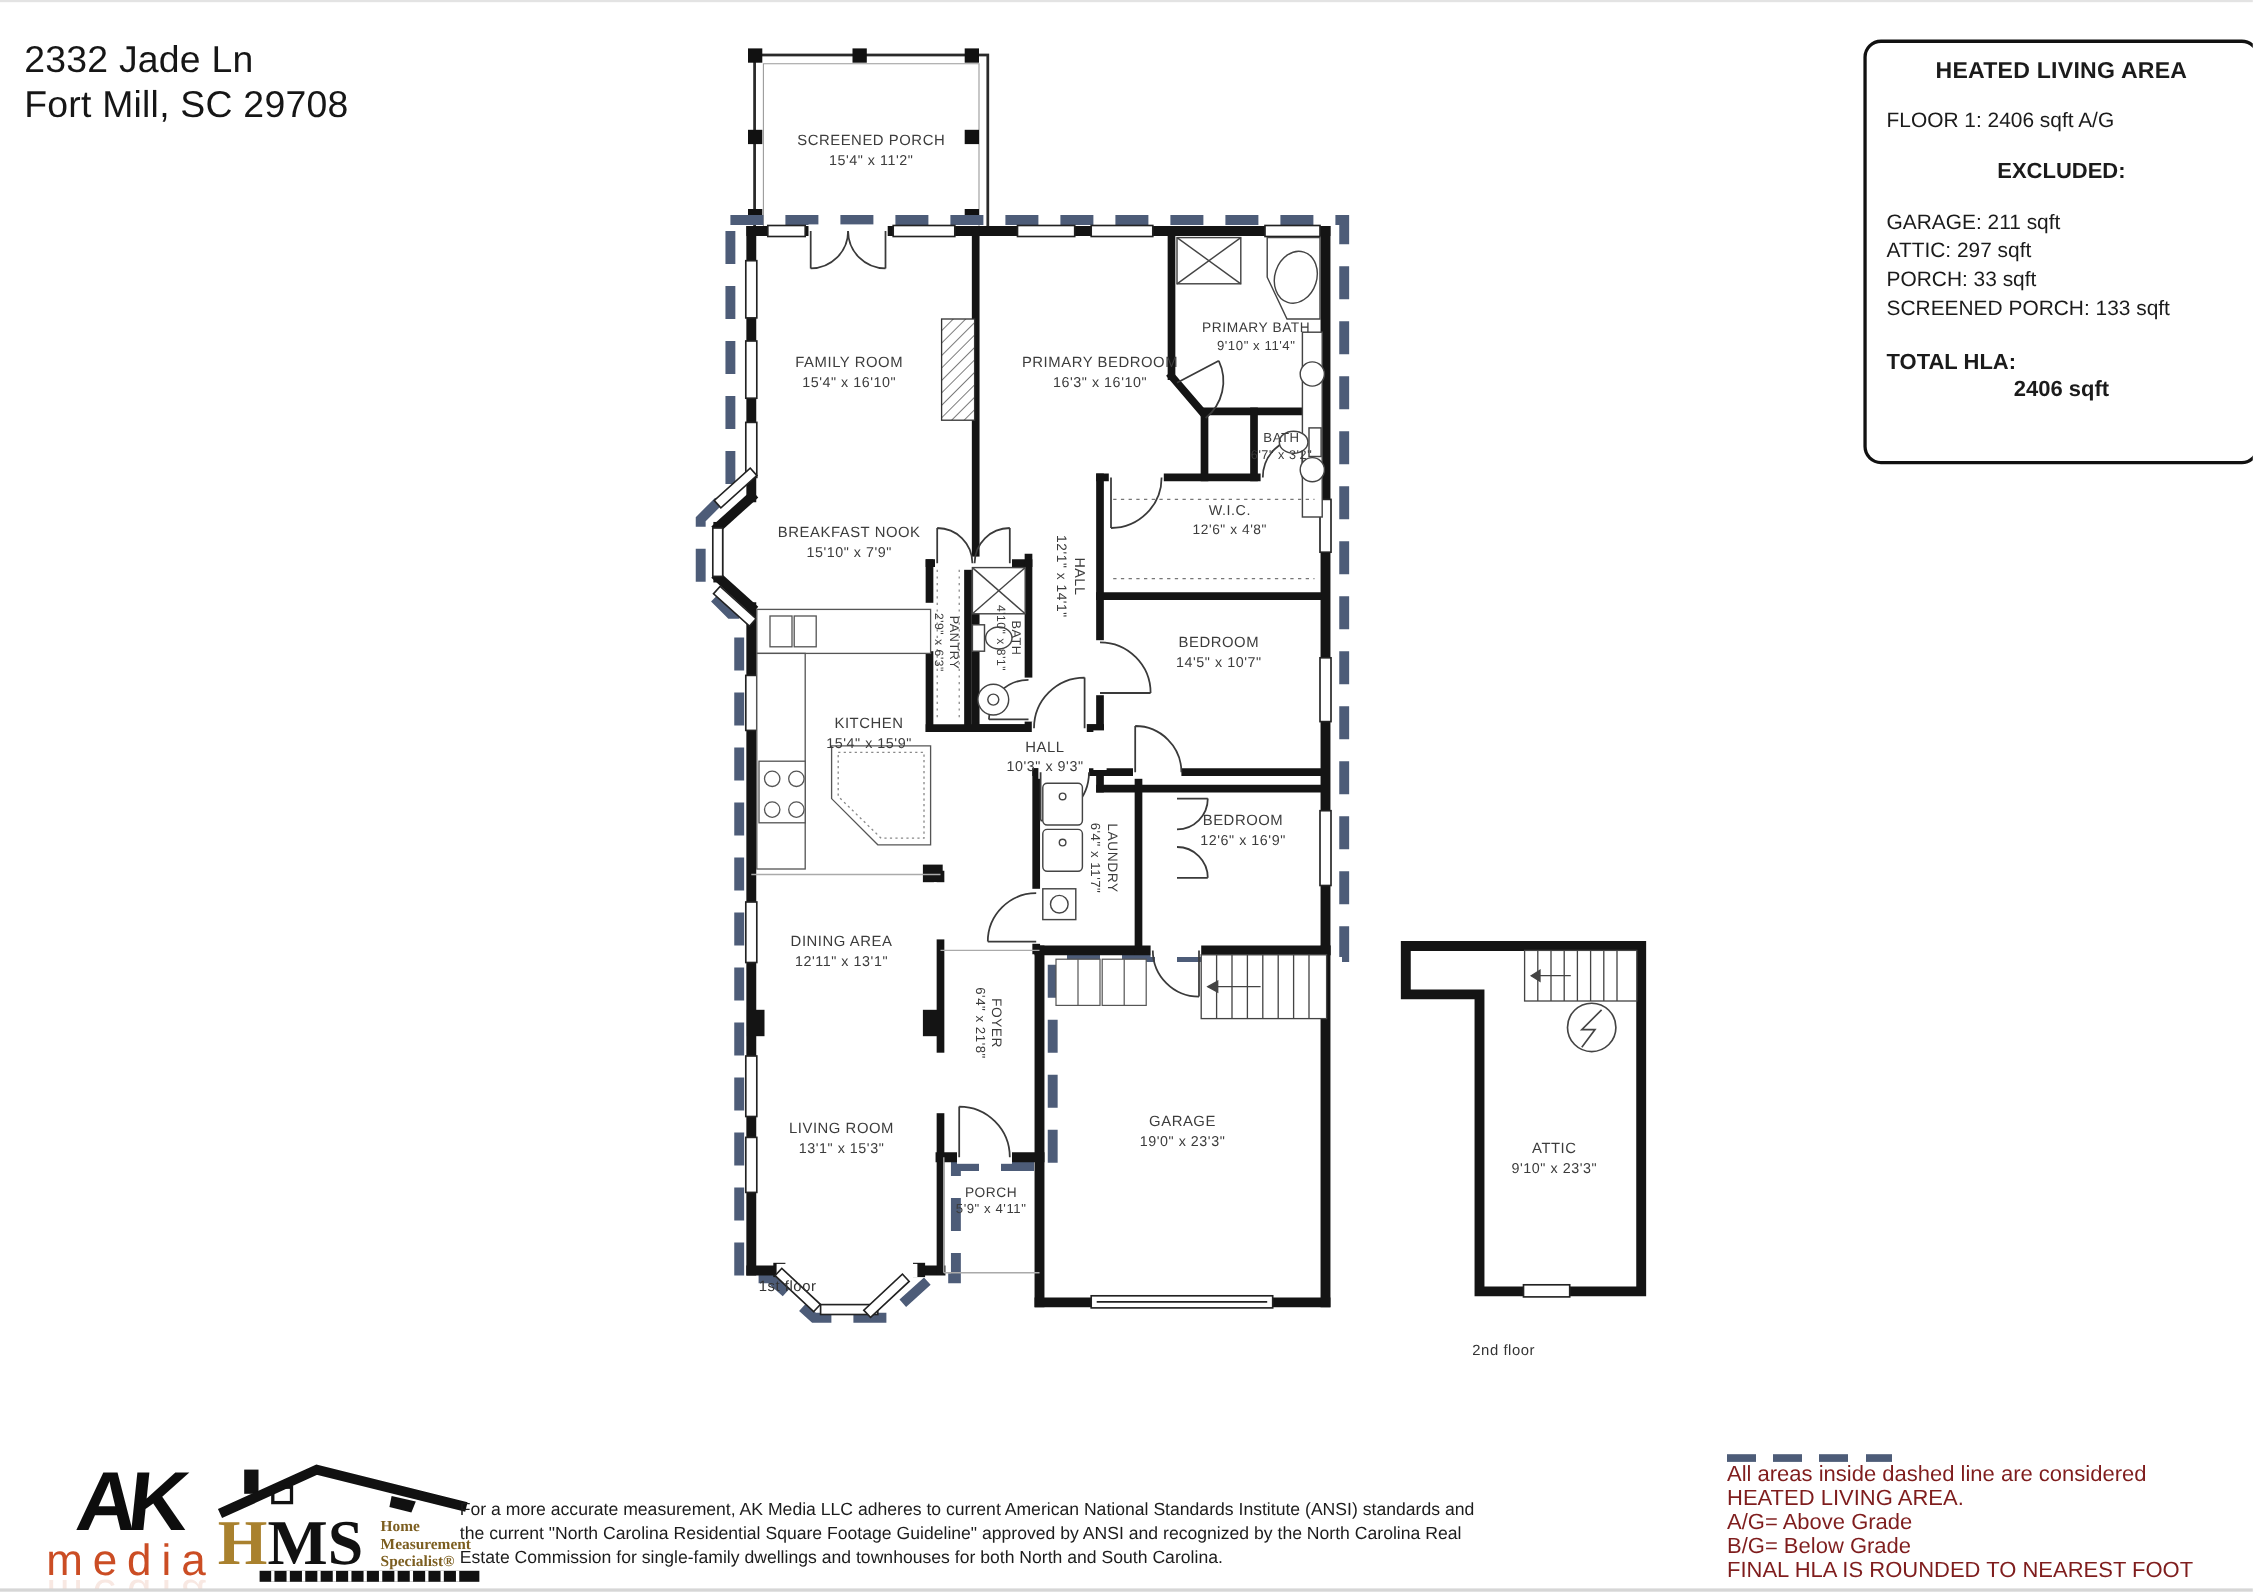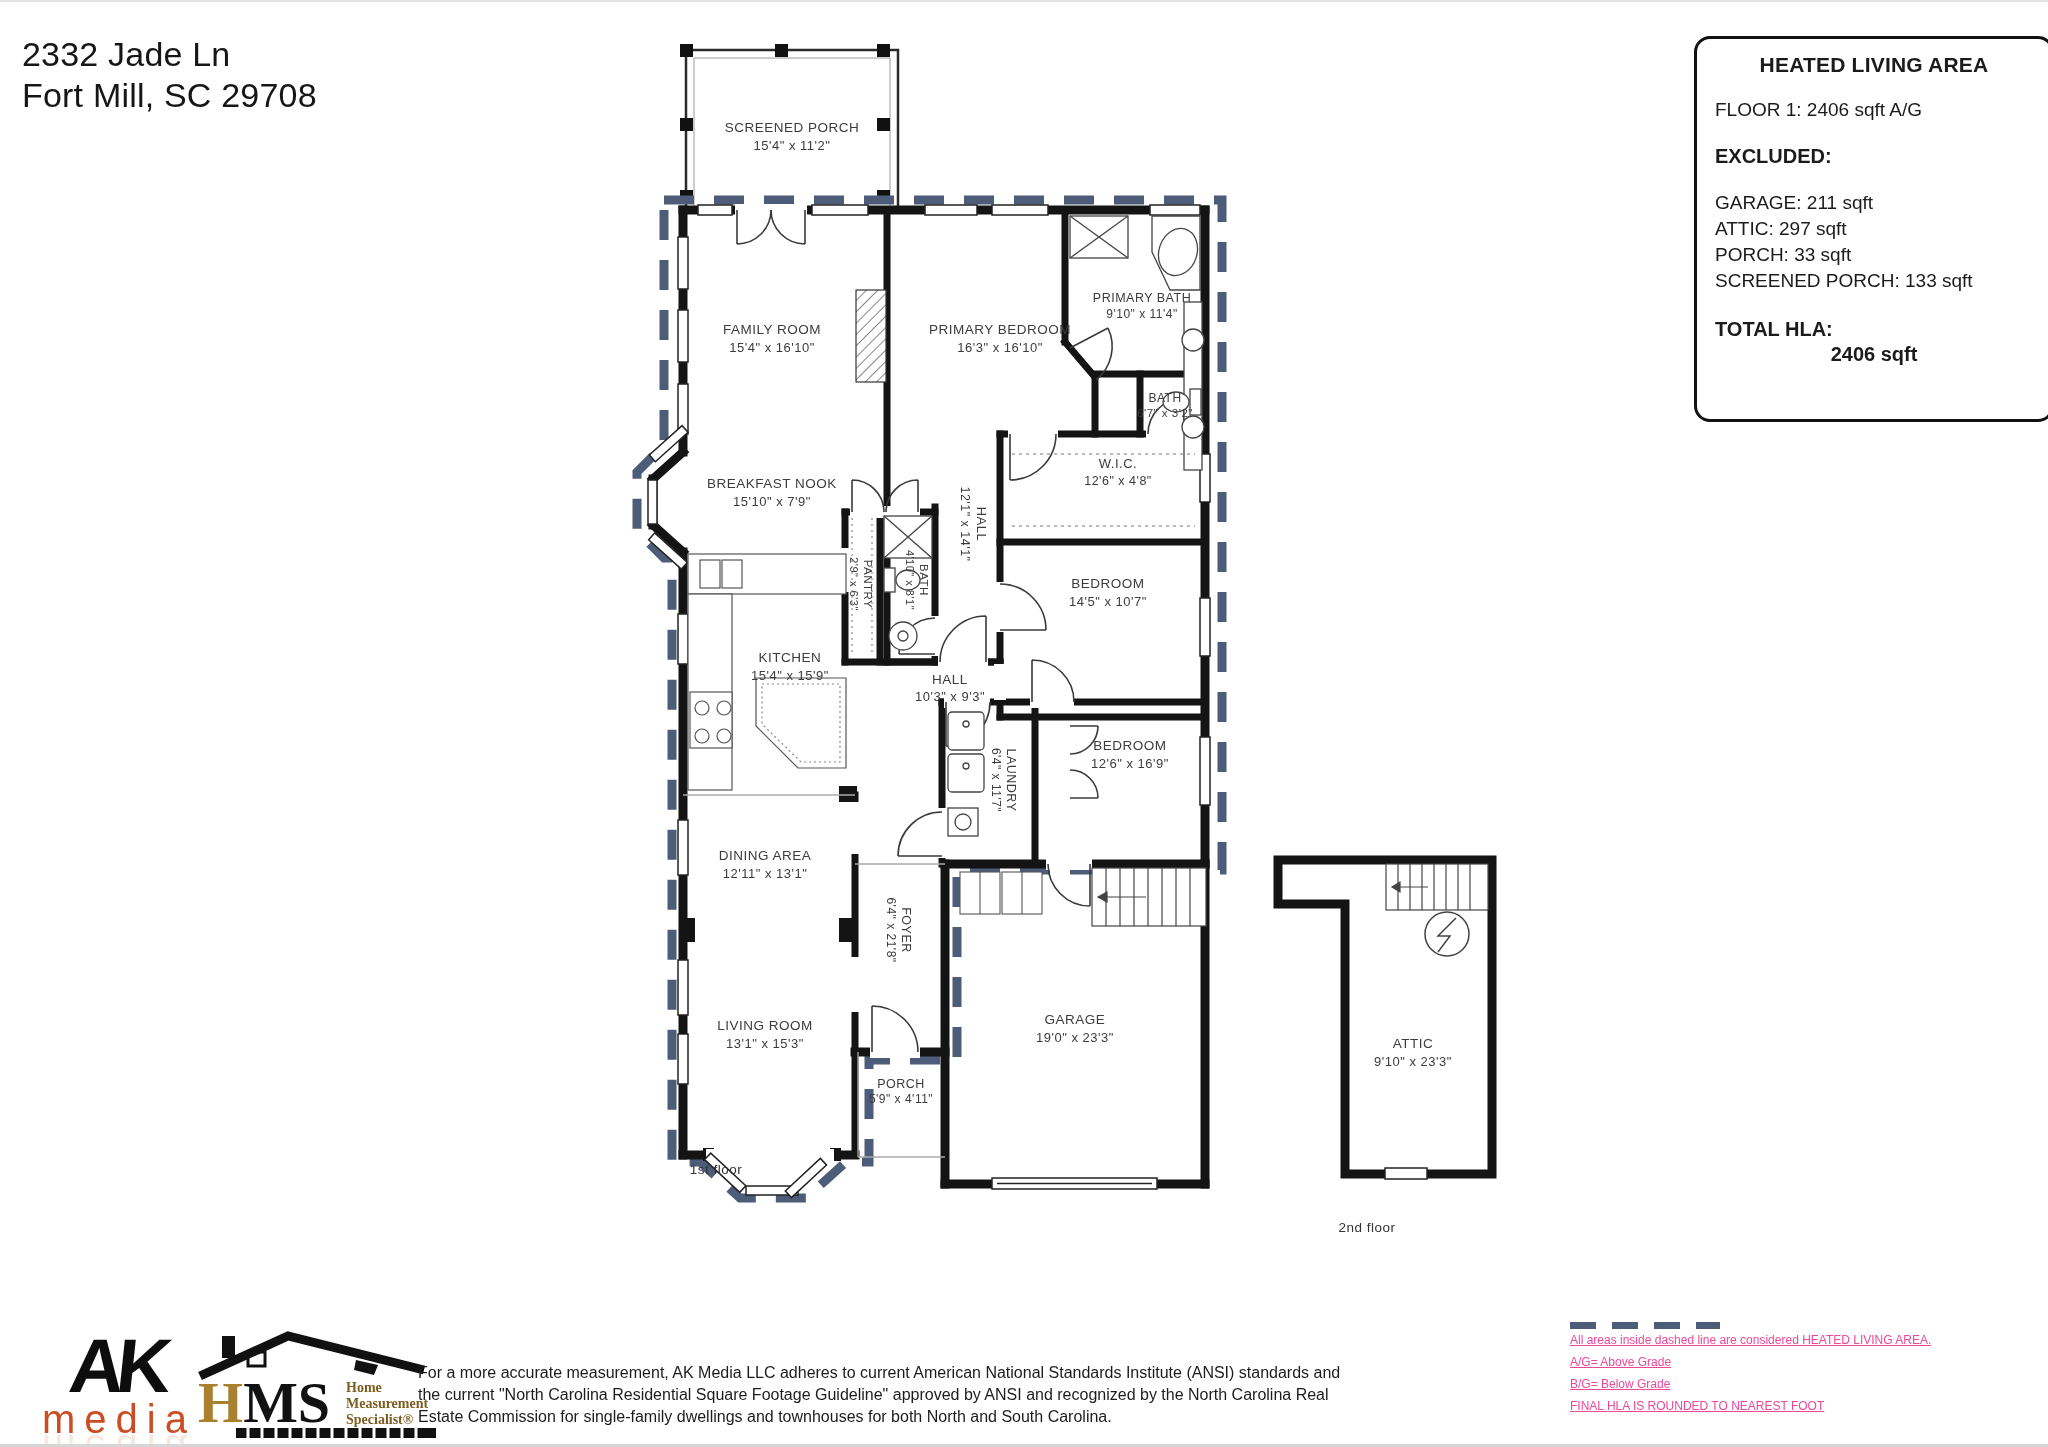--- a/index.html
+++ b/index.html
@@ -1,33 +1,33 @@
 <!DOCTYPE html>
 <html><head>
 <meta charset="utf-8">
 <style>
   html,body{margin:0;padding:0;background:#fff;}
   body{width:2048px;height:1447px;position:relative;font-family:"Liberation Sans",sans-serif;color:#111;overflow:hidden;border-top:2px solid #e3e3e3;border-bottom:3px solid #d6d6d6;box-sizing:border-box;}
   .address{position:absolute;left:22px;top:16px;font-size:34px;line-height:1.2;color:#161616;letter-spacing:.2px;margin-top:16px;}
   .hla-box{position:absolute;left:1694px;top:34px;width:318px;height:352px;border:3px solid #111;border-radius:16px;background:#fff;padding:14px 18px;box-sizing:content-box;font-size:19px;color:#1b1b1b;}
   .hla-title{text-align:center;font-weight:bold;font-size:21px;letter-spacing:.2px;}
   .hla-floor{margin-top:22px;font-size:19px;}
-  .hla-excluded{margin-top:24px;font-weight:bold;font-size:20px;}
+  .hla-excluded{margin-top:24px;text-align:center;font-weight:bold;font-size:20px;}
   .hla-items{margin-top:22px;line-height:26px;}
   .hla-total-h{margin-top:24px;text-align:left;font-weight:bold;font-size:20px;}
   .hla-total-v{margin-top:2px;text-align:center;font-weight:bold;font-size:20px;}
   .plan-svg{position:absolute;left:0;top:0;}
   .footer{position:absolute;left:0;top:1318px;width:2048px;height:126px;}
   .ak-logo{position:absolute;left:42px;top:14px;width:150px;text-align:center;}
   .ak-top{font-size:76px;font-weight:bold;letter-spacing:-8px;transform:skewX(-6deg);display:inline-block;line-height:.85;color:#0d0d0d;}
   .ak-bottom{font-size:40px;color:#cb4d24;letter-spacing:9px;line-height:.9;margin-top:2px;}
   .ak-reflect{transform:scaleY(-1);opacity:.13;margin-top:-6px;}
   .hms-logo{position:absolute;left:196px;top:10px;}
   .disclaimer{position:absolute;left:418px;top:42px;width:1010px;font-size:16px;line-height:22px;color:#1c1c1c;}
-  .legend{position:absolute;left:1570px;top:2px;width:460px;font-size:12px;line-height:22px;color:#ec4899;text-decoration:underline;}
+  .legend{position:absolute;left:1570px;top:2px;width:460px;font-size:20px;line-height:22px;color:#7f1d1d;}
   .legend-dash{width:150px;height:7px;margin-bottom:8px;background:repeating-linear-gradient(90deg,#4d5c78 0 26px,transparent 26px 42px);}
   .legend div{margin:0;}
 </style>
 </head>
 <body>
 
 <div class="address">
   <div>2332 Jade Ln</div>
   <div>Fort Mill, SC  29708</div>
 </div>

